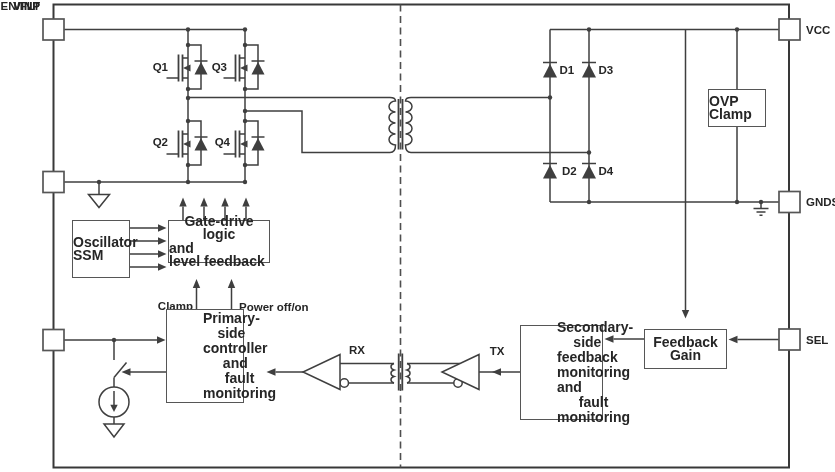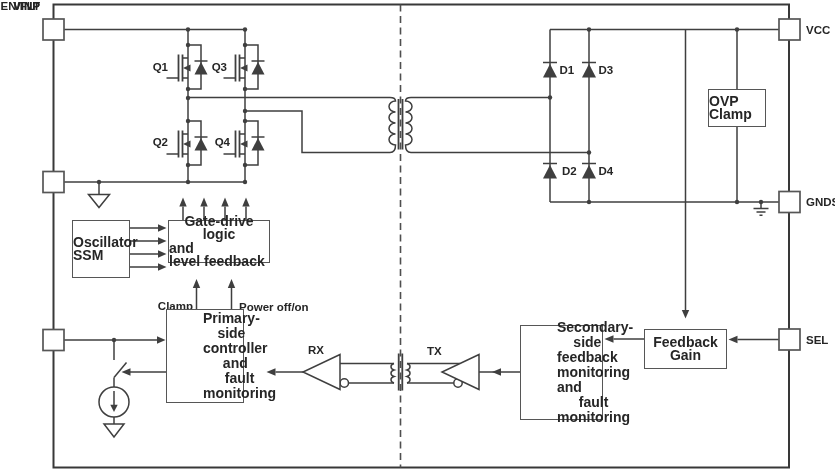--- a/index.html
+++ b/index.html
@@ -13,21 +13,21 @@
   .w{fill:none;stroke:var(--wire);stroke-width:1.5;}
   .w2{fill:none;stroke:var(--wire);stroke-width:1.8;}
   .f{fill:var(--wire);stroke:none;}
   .wf{fill:#ffffff;stroke:var(--wire);stroke-width:1.5;}
   .dot{fill:var(--wire);stroke:none;}
   .pinbox{fill:#ffffff;stroke:var(--box_border);stroke-width:1.7;}
   .border-rect{fill:none;stroke:var(--border);stroke-width:2;}
   .iso{fill:none;stroke:var(--isolation_line);stroke-width:1.6;stroke-dasharray:7 4.5;}
   .lbl{position:absolute;font-size:11.5px;white-space:nowrap;line-height:13px;}
   .r{text-align:right;}
-  .c{}
+  .c{text-align:center;margin-left:36px;}
   .block{position:absolute;box-sizing:border-box;background:#fff;
          border:1.4px solid var(--box_border);display:flex;flex-direction:column;
          align-items:flex-start;justify-content:center;text-align:center;
          font-size:14px;line-height:13.5px;}
   .lh15{line-height:15px;padding-left:36px;}
 </style>
 </head>
 <body>
 
 <div class="stage">
@@ -201,21 +201,21 @@
   <div class="lbl r" style="left:212px;top:136px;width:18px">Q4</div>
 
   <div class="lbl" style="left:559.5px;top:63.5px">D1</div>
   <div class="lbl" style="left:562px;top:164.5px">D2</div>
   <div class="lbl" style="left:598.5px;top:63.5px">D3</div>
   <div class="lbl" style="left:598.5px;top:164.5px">D4</div>
 
   <div class="lbl r" style="left:133px;top:300px;width:60px">Clamp</div>
   <div class="lbl" style="left:239px;top:300.5px">Power off/on</div>
   <div class="lbl c" style="left:308px;top:344px;width:26px">RX</div>
-  <div class="lbl c" style="left:427px;top:345px;width:26px">TX</div>
+  <div class="lbl c" style="left:448px;top:345px;width:26px">TX</div>
 
   <div class="block" style="left:72px;top:220px;width:58px;height:58px">
     <span>Oscillator</span>
     <span>SSM</span>
   </div>
 
   <div class="block" style="left:168px;top:220px;width:102px;height:43px">
     <span>Gate-drive logic</span>
     <span>and</span>
     <span>level feedback</span>

